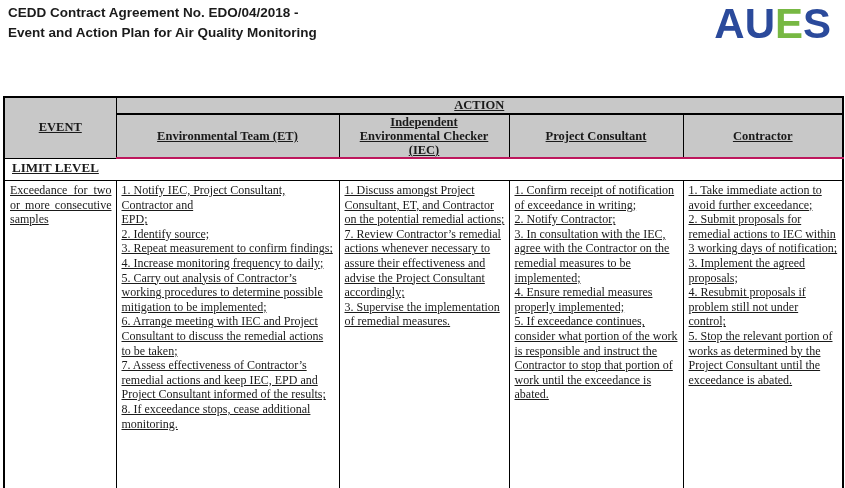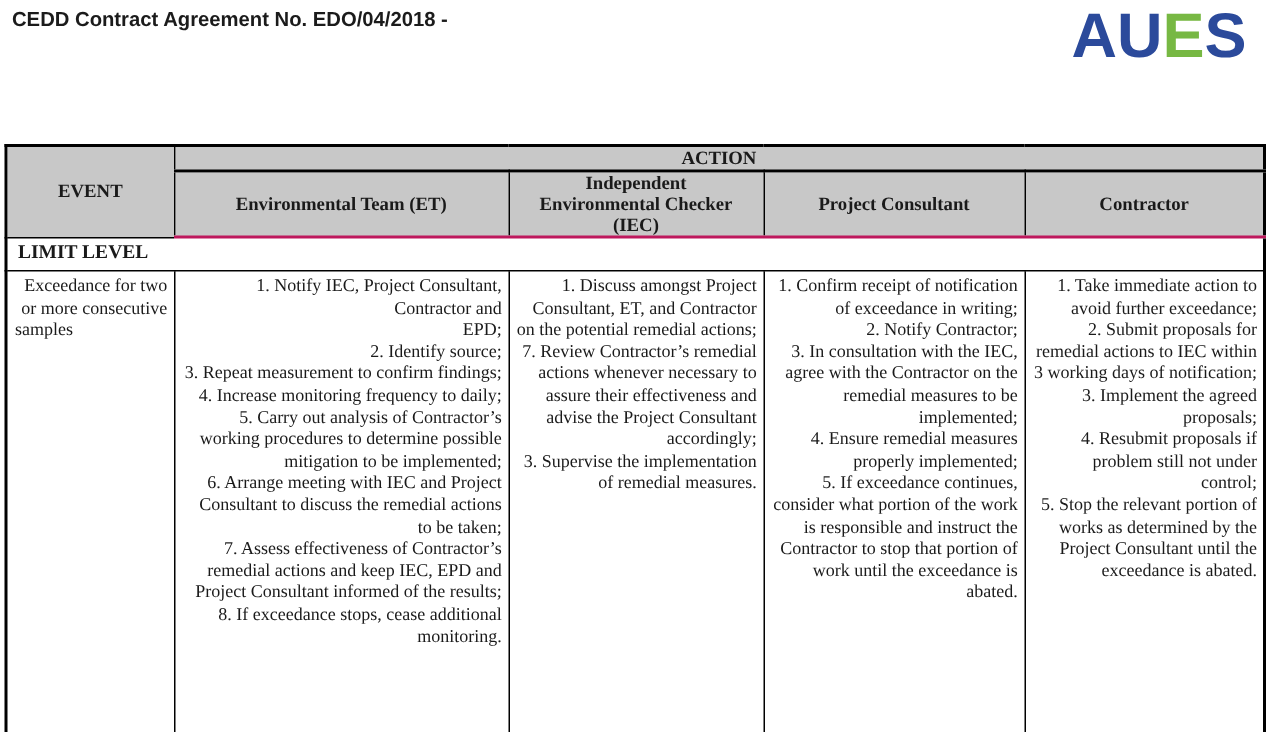--- a/index.html
+++ b/index.html
@@ -35,20 +35,21 @@
     position:absolute; left:3px; top:96px;
     width:839px;
     border-collapse:collapse;
     table-layout:fixed;
     border:2px solid #000;
     border-bottom-width:3px;
   }
   table.eap th, table.eap td {
     border:1px solid #000;
     overflow:hidden;
+    text-decoration:underline;
   }
   .hdr {
     background:#c8c8c8;
     font-weight:bold;
     font-size:12.5px;
     text-align:center;
     vertical-align:middle;
   }
   tr.r1 th.action-h {
     height:14px;
@@ -72,35 +73,35 @@
     padding:1px 4px 4px 7px;
     background:#ffffff;
   }
   tr.r4 td {
     height:305px;
     vertical-align:top;
     font-size:12px;
     line-height:14.6px;
     padding:2px 4px 0 5px;
     background:#ffffff;
-    text-align:right;
   }
   td.event-cell {
     text-align:justify;
     text-align-last:left;
     line-height:18px;
     padding:2px 7px 0 7px;
   }
   .item { white-space:pre-line; }
 </style>
 </head>
 <body>
 
 <div class="doc-title">
   <div>CEDD Contract Agreement No. EDO/04/2018 -</div>
+  <div>Event and Action Plan for Air Quality Monitoring</div>
 </div>
 
 <div class="logo">
   <span style="color: rgb(43, 74, 155); margin-top: 36px;">AU</span><span style="color: rgb(119, 184, 67);">E</span><span style="color: rgb(43, 74, 155);">S</span>
 </div>
 
 <table class="eap">
   <colgroup>
     <col style="width:112px">
     <col style="width:223px">

